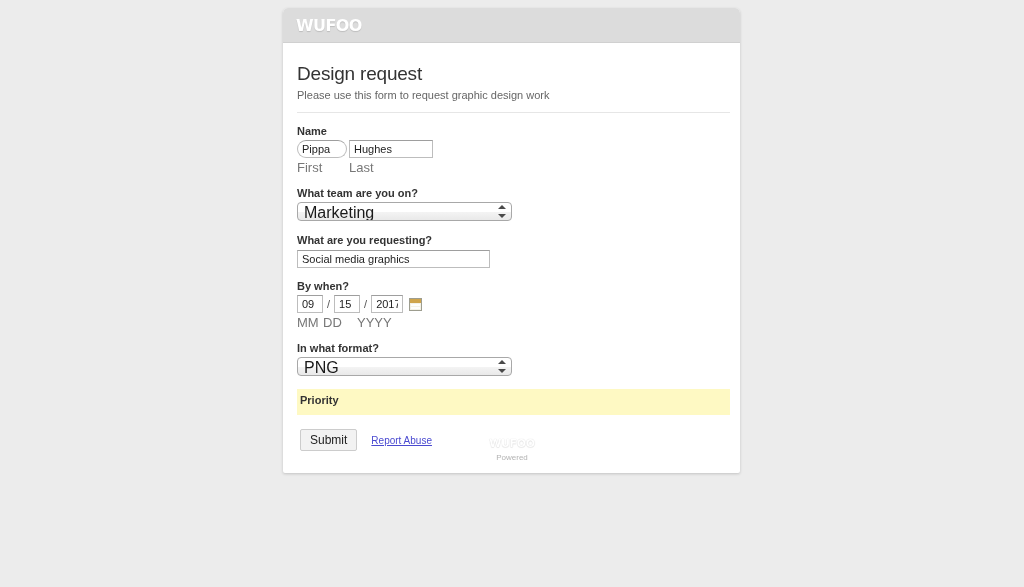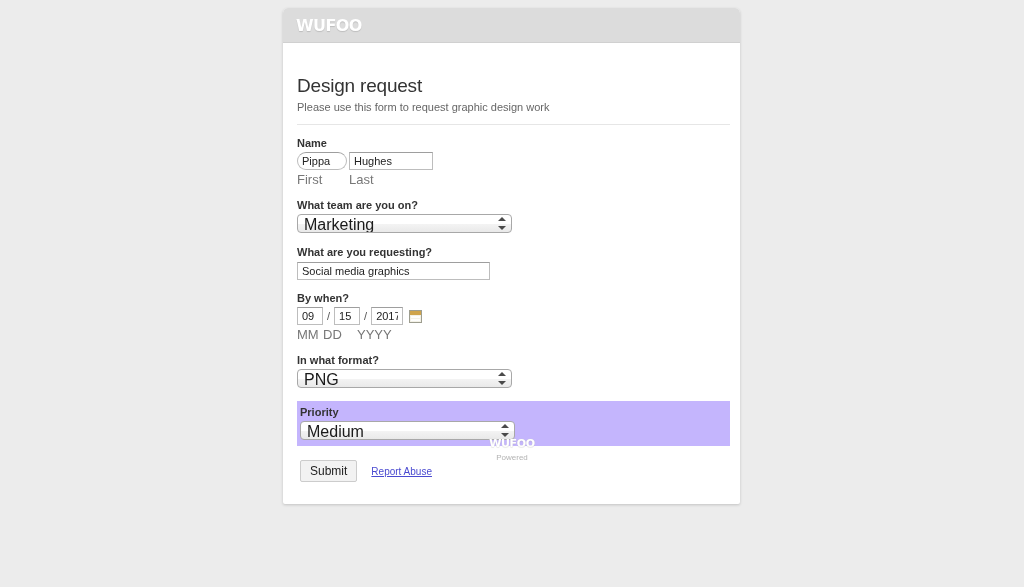--- a/index.html
+++ b/index.html
@@ -48,21 +48,21 @@
   }
 
   
   #form-body {
     padding: 16px 24px 22px 14px;
   }
   #page-title {
     font-size: 19px;
     font-weight: normal;
     color: #333333;
-    margin: 16px 0 4px 0;
+    margin: 4px 0 4px 0;
     letter-spacing: -0.2px;
   }
   #page-subtitle {
     font-size: 11px;
     color: #666666;
     margin: 0 0 11px 0;
   }
   .divider {
     border: none;
     border-top: 1px solid #e6e6e6;
@@ -320,31 +320,22 @@
       <label class="field-label">In what format?</label>
       <div class="select-wrap">
         <select class="sel" id="format-select"><option value="PNG">PNG</option></select>
         <span class="stepper">
           <span class="arrow up"></span>
             <span class="arrow down"></span>
         </span>
       </div>
     </div>
 
-    <div class="field highlight" style="background: #c4b5fd;">
+    <div class="field highlight" style="background: #fef9c3;">
       <label class="field-label">Priority</label>
-      <div class="input-row">
-        <div class="select-wrap">
-          <select class="sel" id="priority-select"><option value="Medium">Medium</option></select>
-          <span class="stepper">
-            <span class="arrow up"></span>
-              <span class="arrow down"></span>
-          </span>
-        </div>
-      </div>
     </div>
 
     <div id="actions">
       <button id="submit-button">Submit</button>
       <a id="report-abuse-link" style="color: rgb(74, 74, 208);">Report Abuse</a>
     </div>
 
   </div>
 </div>
 

